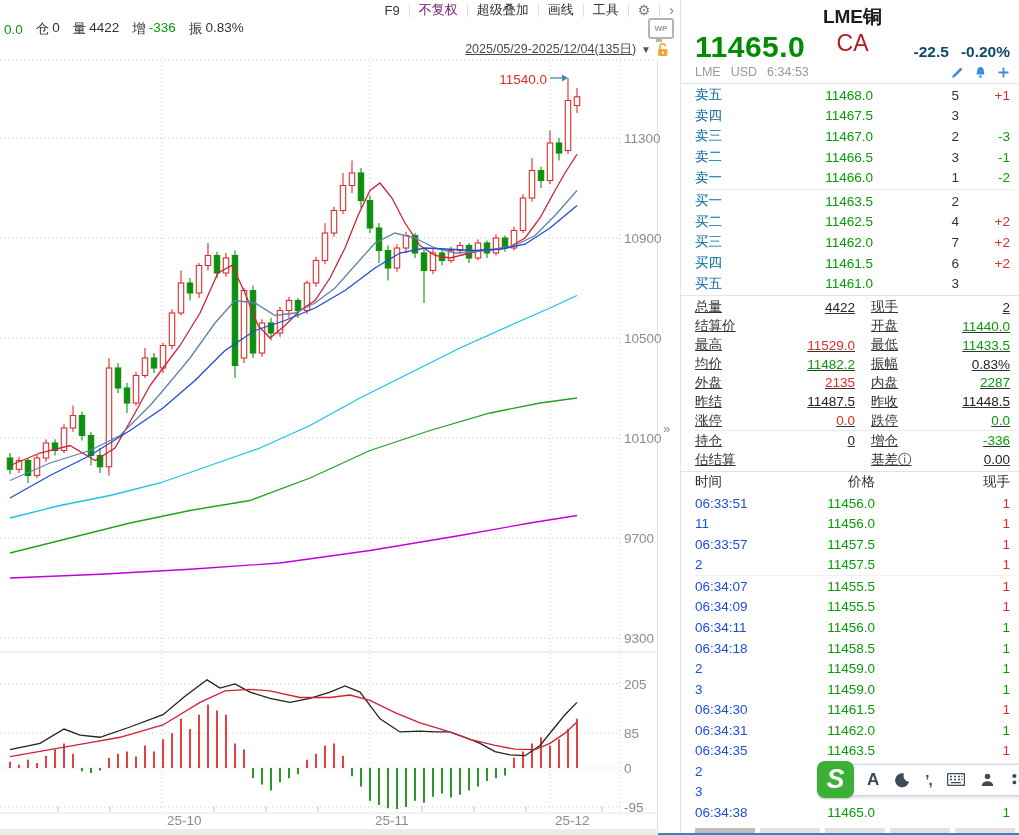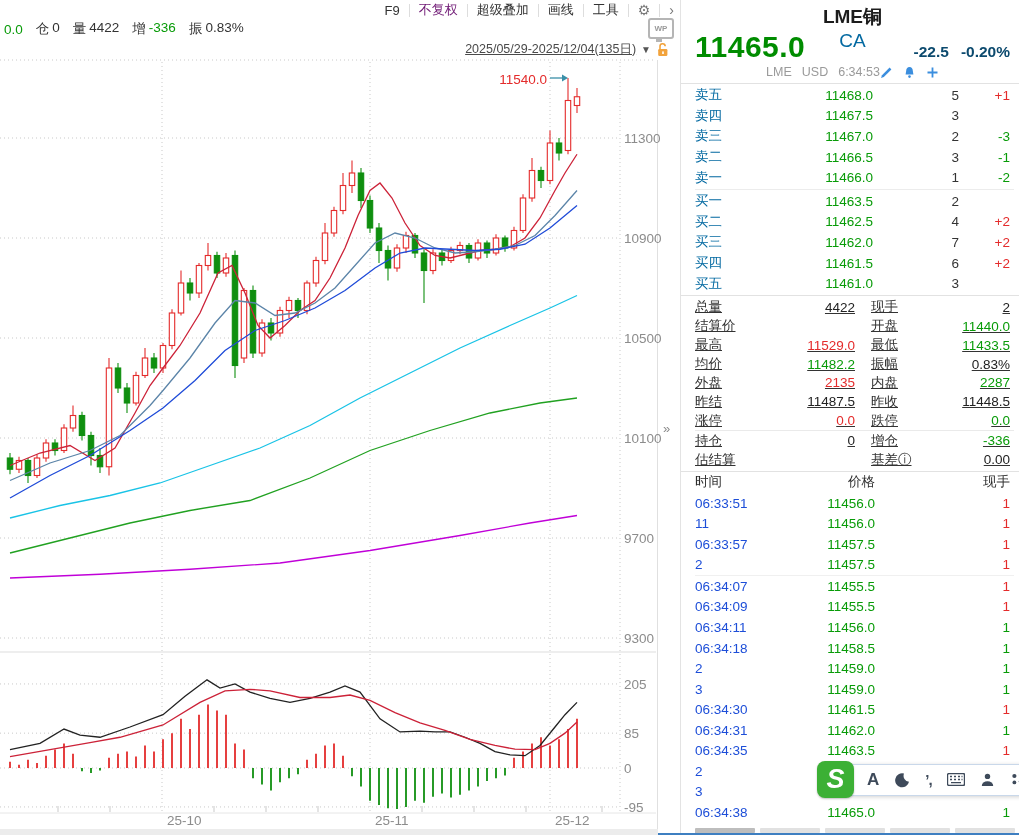--- a/index.html
+++ b/index.html
@@ -25,25 +25,25 @@
   .dateline .rng{font-size:12.5px;color:#4a4a4a;text-decoration:underline;}
   .dateline .tri{font-size:10px;color:#555;}
   .pane-split{position:absolute;left:663px;top:421px;width:16px;height:18px;color:#8a8a8a;font-size:13px;z-index:3;cursor:pointer;}
   .foot-strip{position:absolute;left:0;bottom:0;width:658px;height:6px;background:#ececec;}
   
   .quote-pane{position:absolute;left:680px;top:0;width:339px;height:835px;border-left:1px solid #e3e3e3;
     background:#fff;font-size:13.5px;color:#333;overflow:hidden;}
   .qhead{padding:4px 10px 2px 14px;border-bottom:1px solid #e2e2e2;}
   .qh-r1{display:flex;justify-content:space-between;align-items:center;height:26px;flex-direction:column;}
   .qh-name{font-size:19px;font-weight:bold;color:#1c1c1c;}
-  .qh-code{font-size:19px;color:#0369a1;}
+  .qh-code{font-size:23px;color:#b91c1c;}
   .qh-r2{display:flex;justify-content:space-between;align-items:baseline;height:32px;}
   .qh-last{font-size:30px;font-weight:bold;color:#008c00;letter-spacing:.5px;}
   .qh-chg{font-size:15.5px;font-weight:bold;color:#0c4a6e;display:flex;gap:12px;}
-  .qh-r3{display:flex;justify-content:center;align-items:center;height:18px;margin-top:1px;}
+  .qh-r3{display:flex;justify-content:space-between;align-items:center;height:18px;margin-top:1px;}
   .qh-meta{display:flex;gap:10px;font-size:12.5px;color:#9a9a9a;}
   .qh-icons{display:flex;gap:10px;align-items:center;}
   .qh-icons svg{display:block;}
   
   .book{padding:1px 6px 1px 14px;}
   .book-row{display:grid;grid-template-columns:48px 130px 86px 1fr;align-items:center;height:20.6px;}
   .bc{white-space:nowrap;}
   .bc.lbl{color:#0369a1;}
   .bc.price{text-align:right;color:#089b08;}
   .bc.vol{text-align:right;color:#333;}

